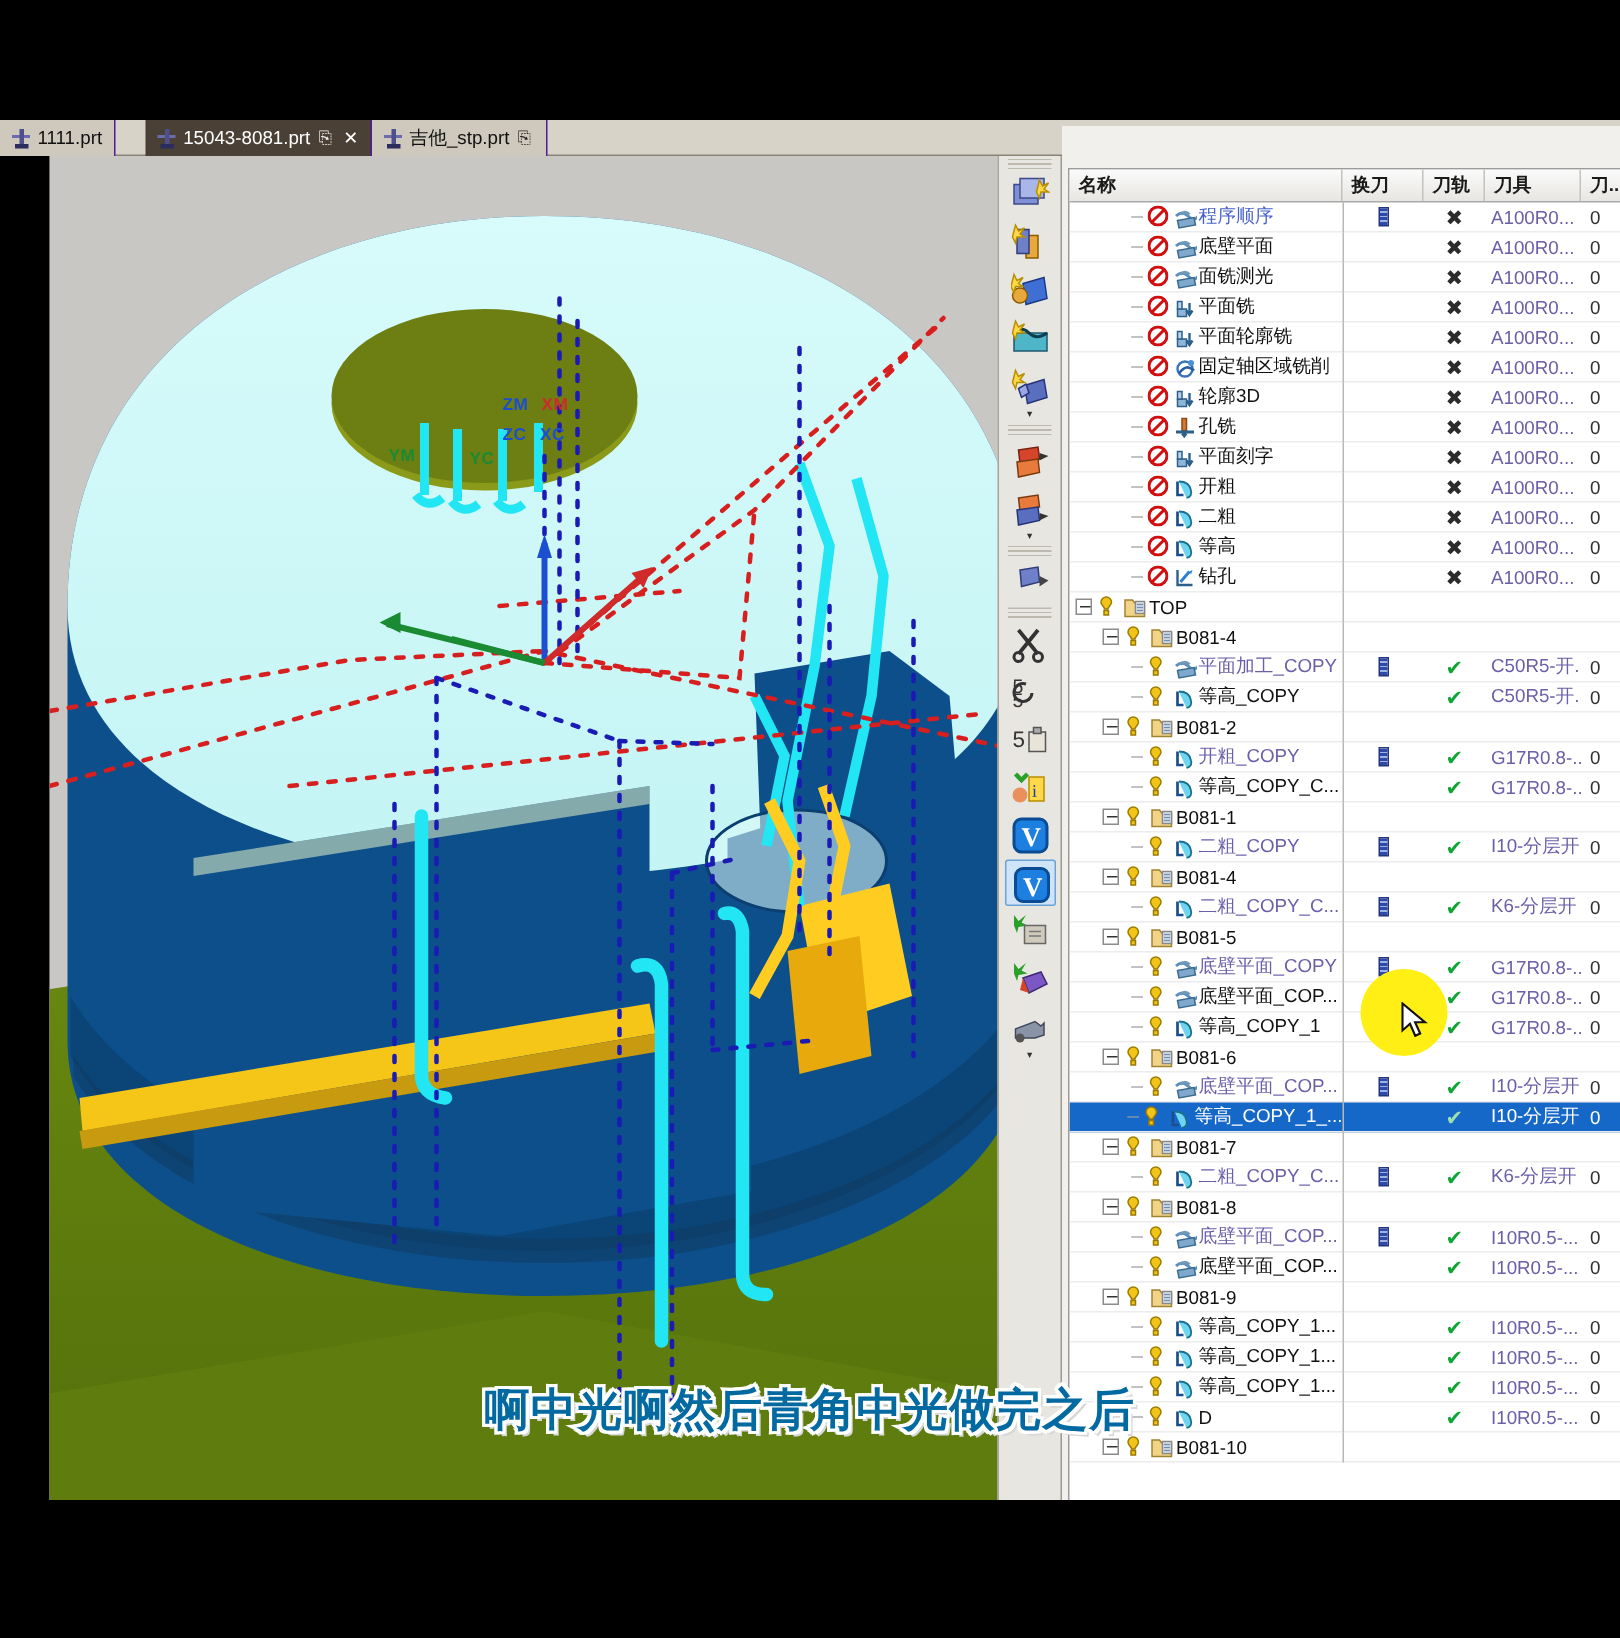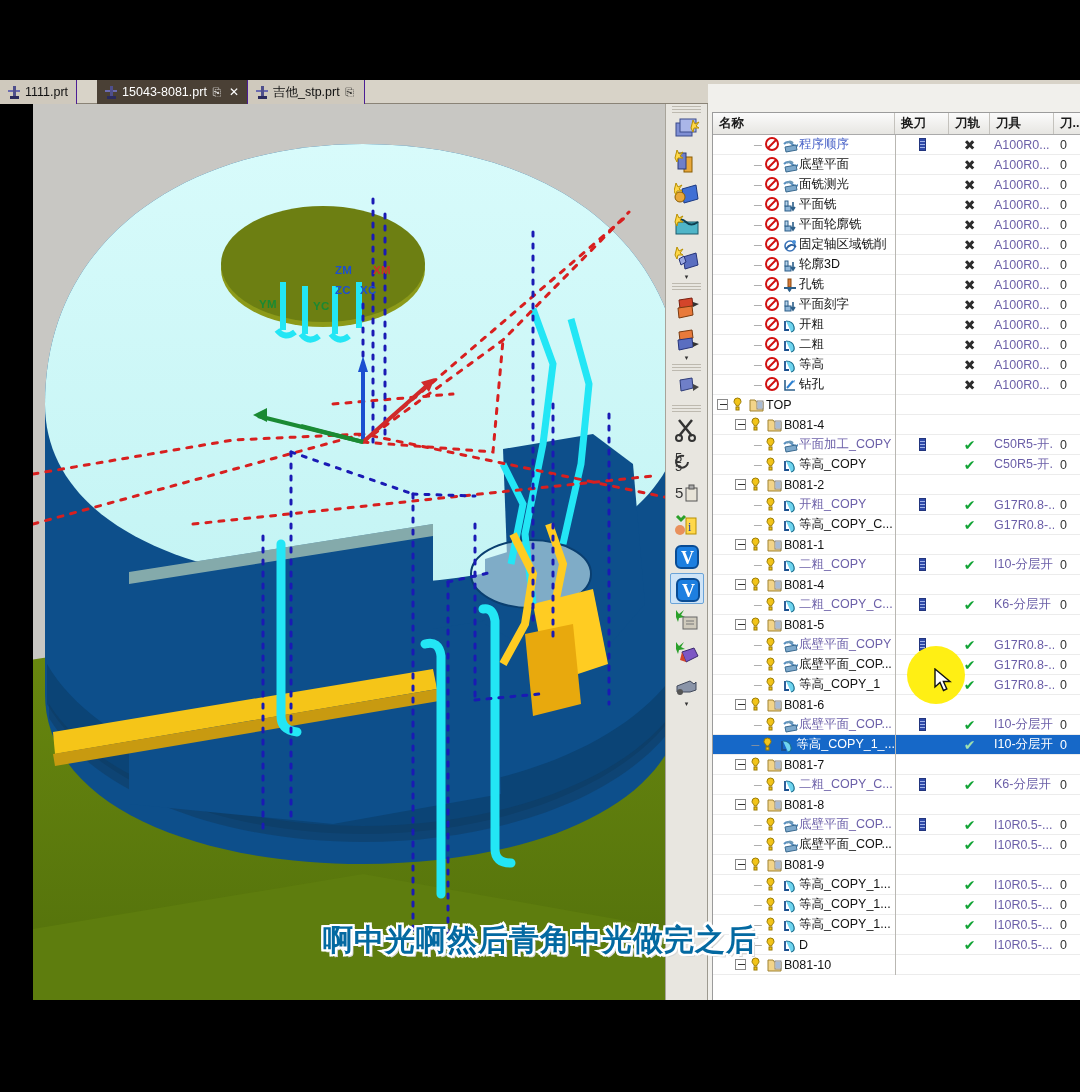--- a/index.html
+++ b/index.html
@@ -331,21 +331,21 @@
 
       <g>
         <polygon points="28,928 58,918 62,948 34,958" fill="#e8e8d8"></polygon>
         <line x1="44" y1="950" x2="44" y2="918" stroke="#1b4fd0" stroke-width="4"></line>
         <line x1="44" y1="935" x2="70" y2="918" stroke="#d02a2a" stroke-width="3"></line>
         <line x1="44" y1="936" x2="16" y2="930" stroke="#1a8a33" stroke-width="3"></line>
       </g>
     </svg>
 
     <div class="axlab" style="left:302px; top:160px; color:#1b4fd0;">ZM</div>
-    <div class="axlab" style="left:340px; top:160px; color:#d02a2a;">XM</div>
+    <div class="axlab" style="left:328px; top:160px; color:#d02a2a;">XM</div>
     <div class="axlab" style="left:302px; top:180px; color:#1b4fd0;">ZC</div>
     <div class="axlab" style="left:327px; top:180px; color:#1b4fd0;">XC</div>
     <div class="axlab" style="left:226px; top:194px; color:#1a8a33;">YM</div>
     <div class="axlab" style="left:280px; top:196px; color:#1a8a33;">YC</div>
   </div>
 
   <div id="vtoolbar">
       <div class="vt-grip"></div>
       <div class="vt-btn">
         <svg width="26" height="26" viewBox="0 0 26 26">

